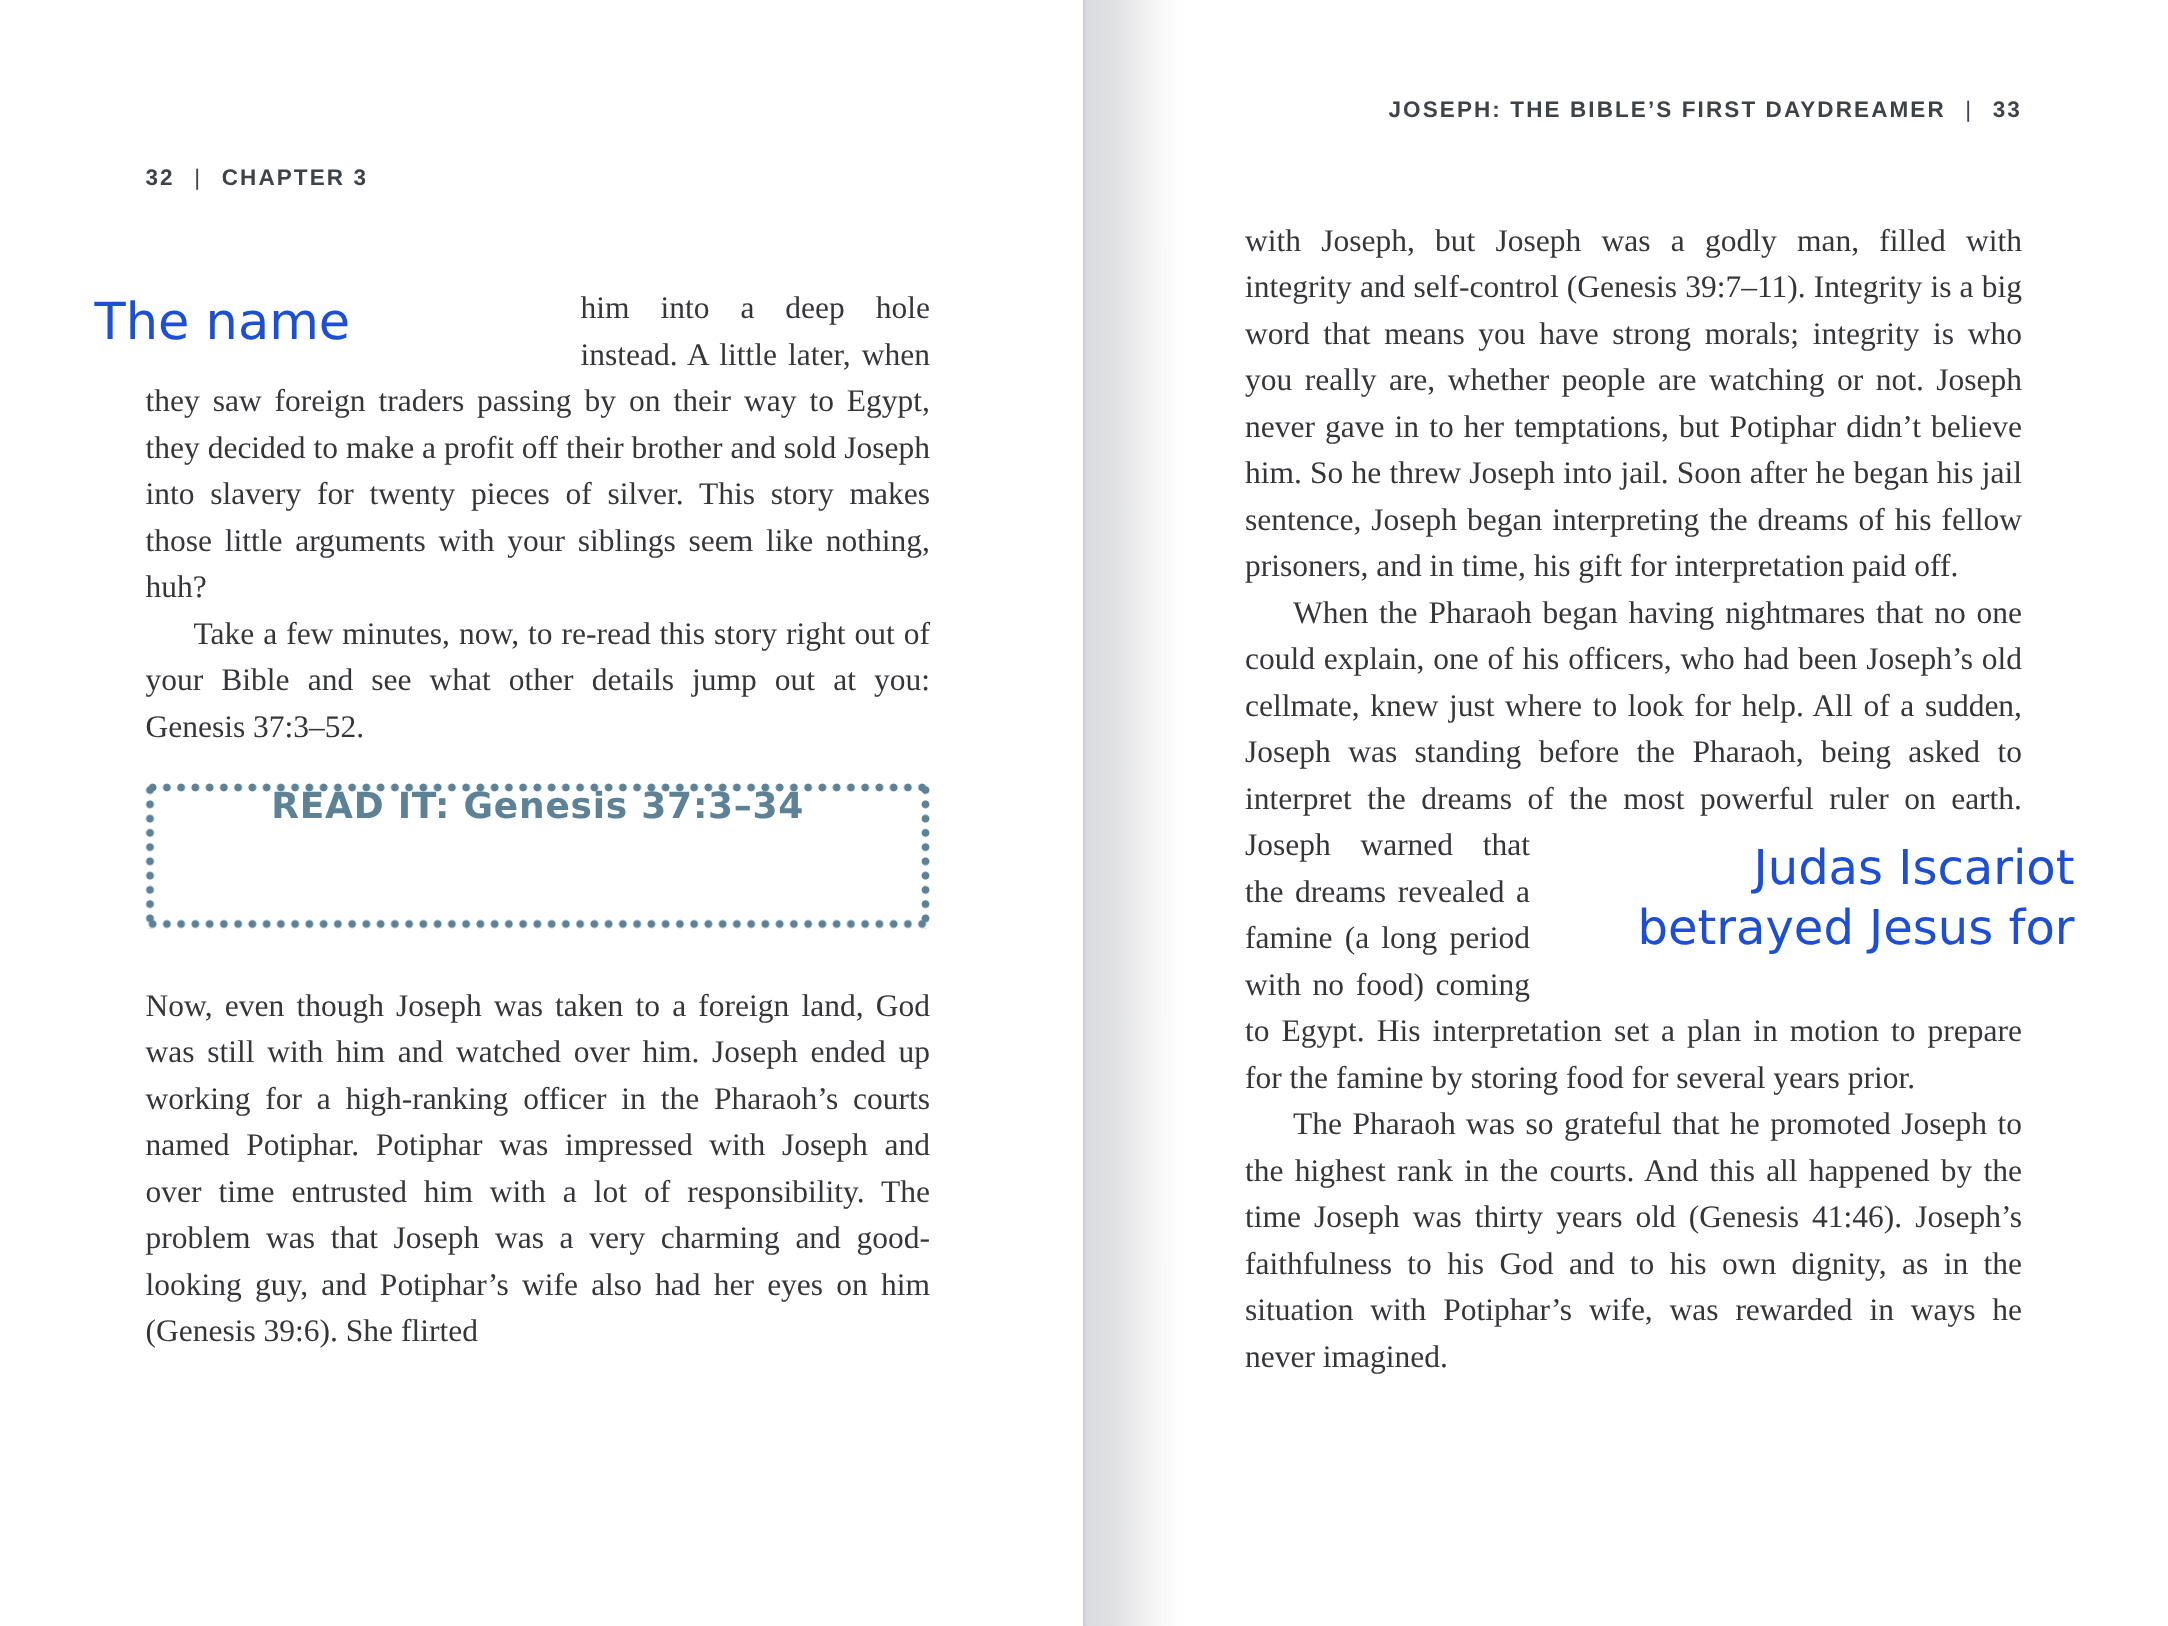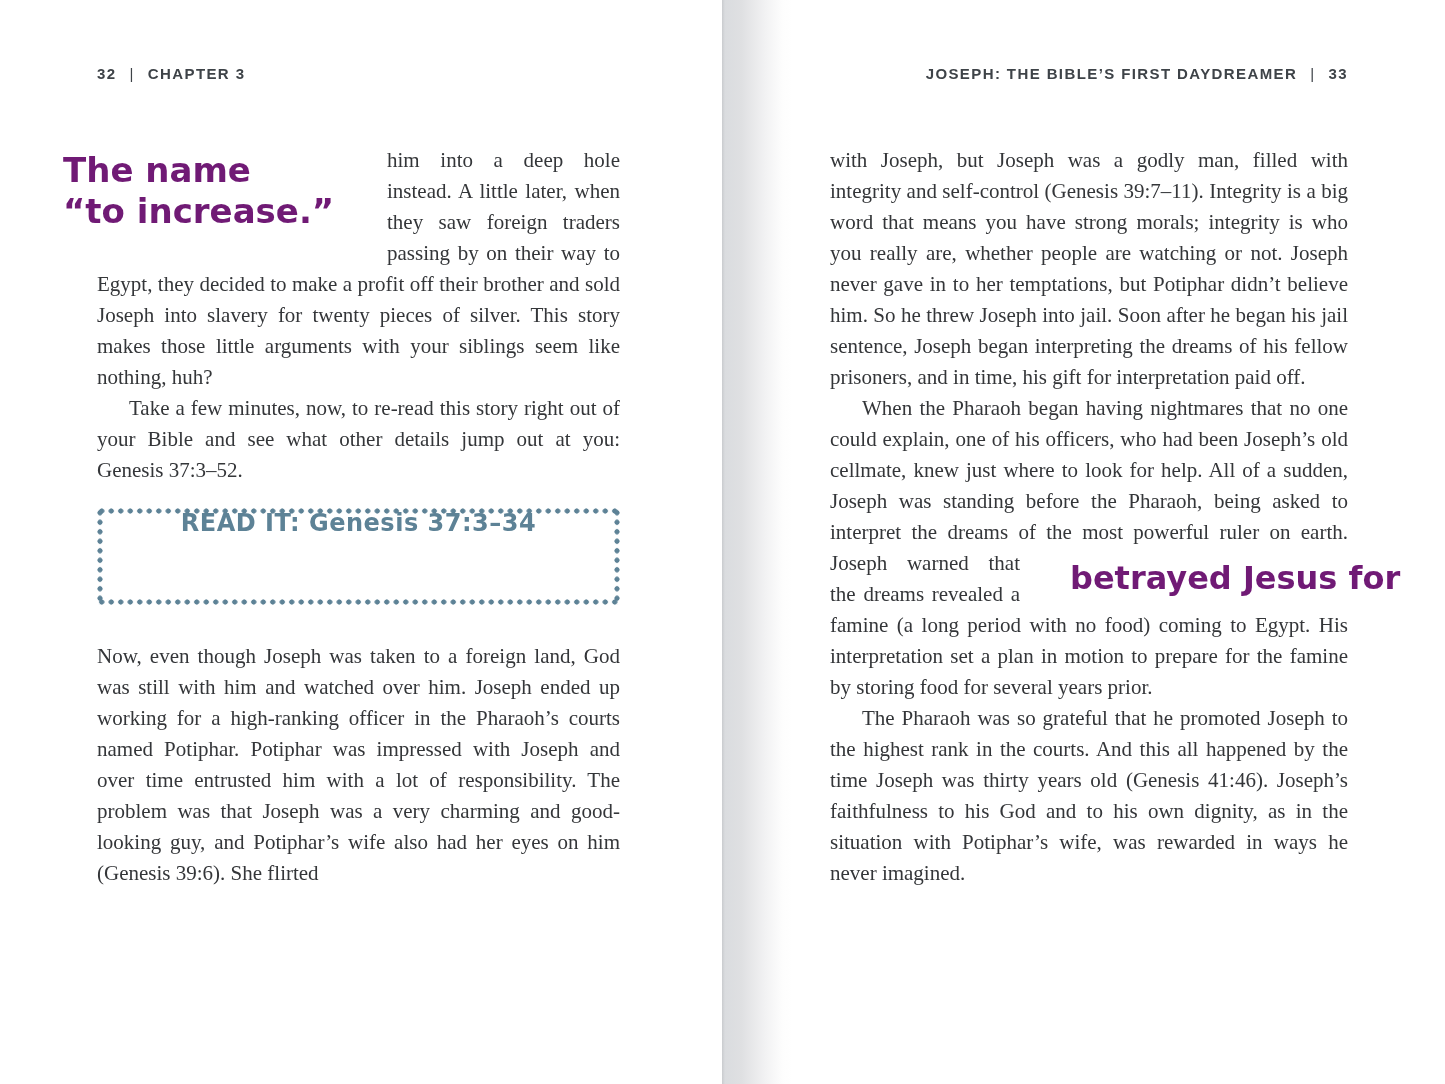--- a/index.html
+++ b/index.html
@@ -13,20 +13,21 @@
     color: #343639;
   }
   .spread {
     display: flex;
     width: 1445px; height: 1084px;
   }
   .page { background: #ffffff; }
   .page-left {
     width: 722px; flex: 0 0 722px;
     padding: 64px 102px 0 97px;
+    margin-top: 45px;
   }
   .page-right {
     width: 653px; flex: 0 0 653px;
     padding: 64px 97px 0 38px;
   }
   .gutter {
     width: 70px; flex: 0 0 70px; height: 1084px;
     background: linear-gradient(to right,
       #c9cbce 0px, #dadcdf 3px, #dfe0e2 28%, #f2f2f3 62%, #fdfdfd 86%, #ffffff 100%);
   }
@@ -50,22 +51,22 @@
     margin-top: 62px;
     font-size: 21px;
     line-height: 31px;
     text-align: justify;
   }
   p.para { margin: 0; }
   p.indent { text-indent: 32px; }
 
   .pullquote {
     font-family: "DejaVu Sans", "Liberation Sans", sans-serif;
-    font-weight: 700;
-    color: #701a75;
+    font-weight: 400;
+    color: #1d4ed8;
   }
   .pq-left {
     float: left;
     width: 300px;
     margin: 5px 24px 8px -34px;
     font-size: 34px;
     line-height: 41px;
     text-align: left;
   }
   .pq-right {
@@ -109,21 +110,20 @@
 
   <div class="page page-left">
     <div class="page-header">
       <span>32</span><span class="sep">|</span><span>CHAPTER 3</span>
     </div>
 
     <div class="body-copy">
       <p class="para">
         <span class="pullquote pq-left">
           <span class="pq-line">The name</span>
-          <span class="pq-line">“to increase.”</span>
         </span>
         <span>him into a deep hole instead. A little later, when they saw foreign traders passing by on their way to Egypt, they decided to make a profit off their brother and sold Joseph into slavery for twenty pieces of silver. This story makes those little arguments with your siblings seem like nothing, huh?</span>
       </p>
       <p class="para indent">Take a few minutes, now, to re-read this story right out of your Bible and see what other details jump out at you: Genesis 37:3–52.</p>
 
       <div class="read-it-box">
         <span class="read-it-label">READ IT: Genesis 37:3–34</span>
       </div>
 
       <p class="para">Now, even though Joseph was taken to a foreign land, God was still with him and watched over him. Joseph ended up working for a high-ranking officer in the Pharaoh’s courts named Potiphar. Potiphar was impressed with Joseph and over time entrusted him with a lot of responsibility. The problem was that Joseph was a very charming and good-looking guy, and Potiphar’s wife also had her eyes on him (Genesis 39:6). She flirted</p>
@@ -135,20 +135,21 @@
   <div class="page page-right">
     <div class="page-header">
       <span>JOSEPH: THE BIBLE’S FIRST DAYDREAMER</span><span class="sep">|</span><span>33</span>
     </div>
 
     <div class="body-copy">
       <p class="para">with Joseph, but Joseph was a godly man, filled with integrity and self-control (Genesis 39:7–11). Integrity is a big word that means you have strong morals; integrity is who you really are, whether people are watching or not. Joseph never gave in to her temptations, but Potiphar didn’t believe him. So he threw Joseph into jail. Soon after he began his jail sentence, Joseph began interpreting the dreams of his fellow prisoners, and in time, his gift for interpretation paid off.</p>
       <p class="para indent">
         <span>When the Pharaoh began having nightmares that no one could explain, one of his officers, who had been Joseph’s old cellmate, knew just where to look for help. All of a sudden, Joseph was standing before the Pharaoh, being asked to interpret the dreams of the most powerful</span>
         <span class="pullquote pq-right">
+          <span class="pq-line">Judas Iscariot</span>
           <span class="pq-line">betrayed Jesus for</span>
         </span>
         <span>ruler on earth. Joseph warned that the dreams revealed a famine (a long period with no food) coming to Egypt. His interpretation set a plan in motion to prepare for the famine by storing food for several years prior.</span>
       </p>
       <p class="para indent">The Pharaoh was so grateful that he promoted Joseph to the highest rank in the courts. And this all happened by the time Joseph was thirty years old (Genesis 41:46). Joseph’s faithfulness to his God and to his own dignity, as in the situation with Potiphar’s wife, was rewarded in ways he never imagined.</p>
     </div>
   </div>
 
 </div>
 

